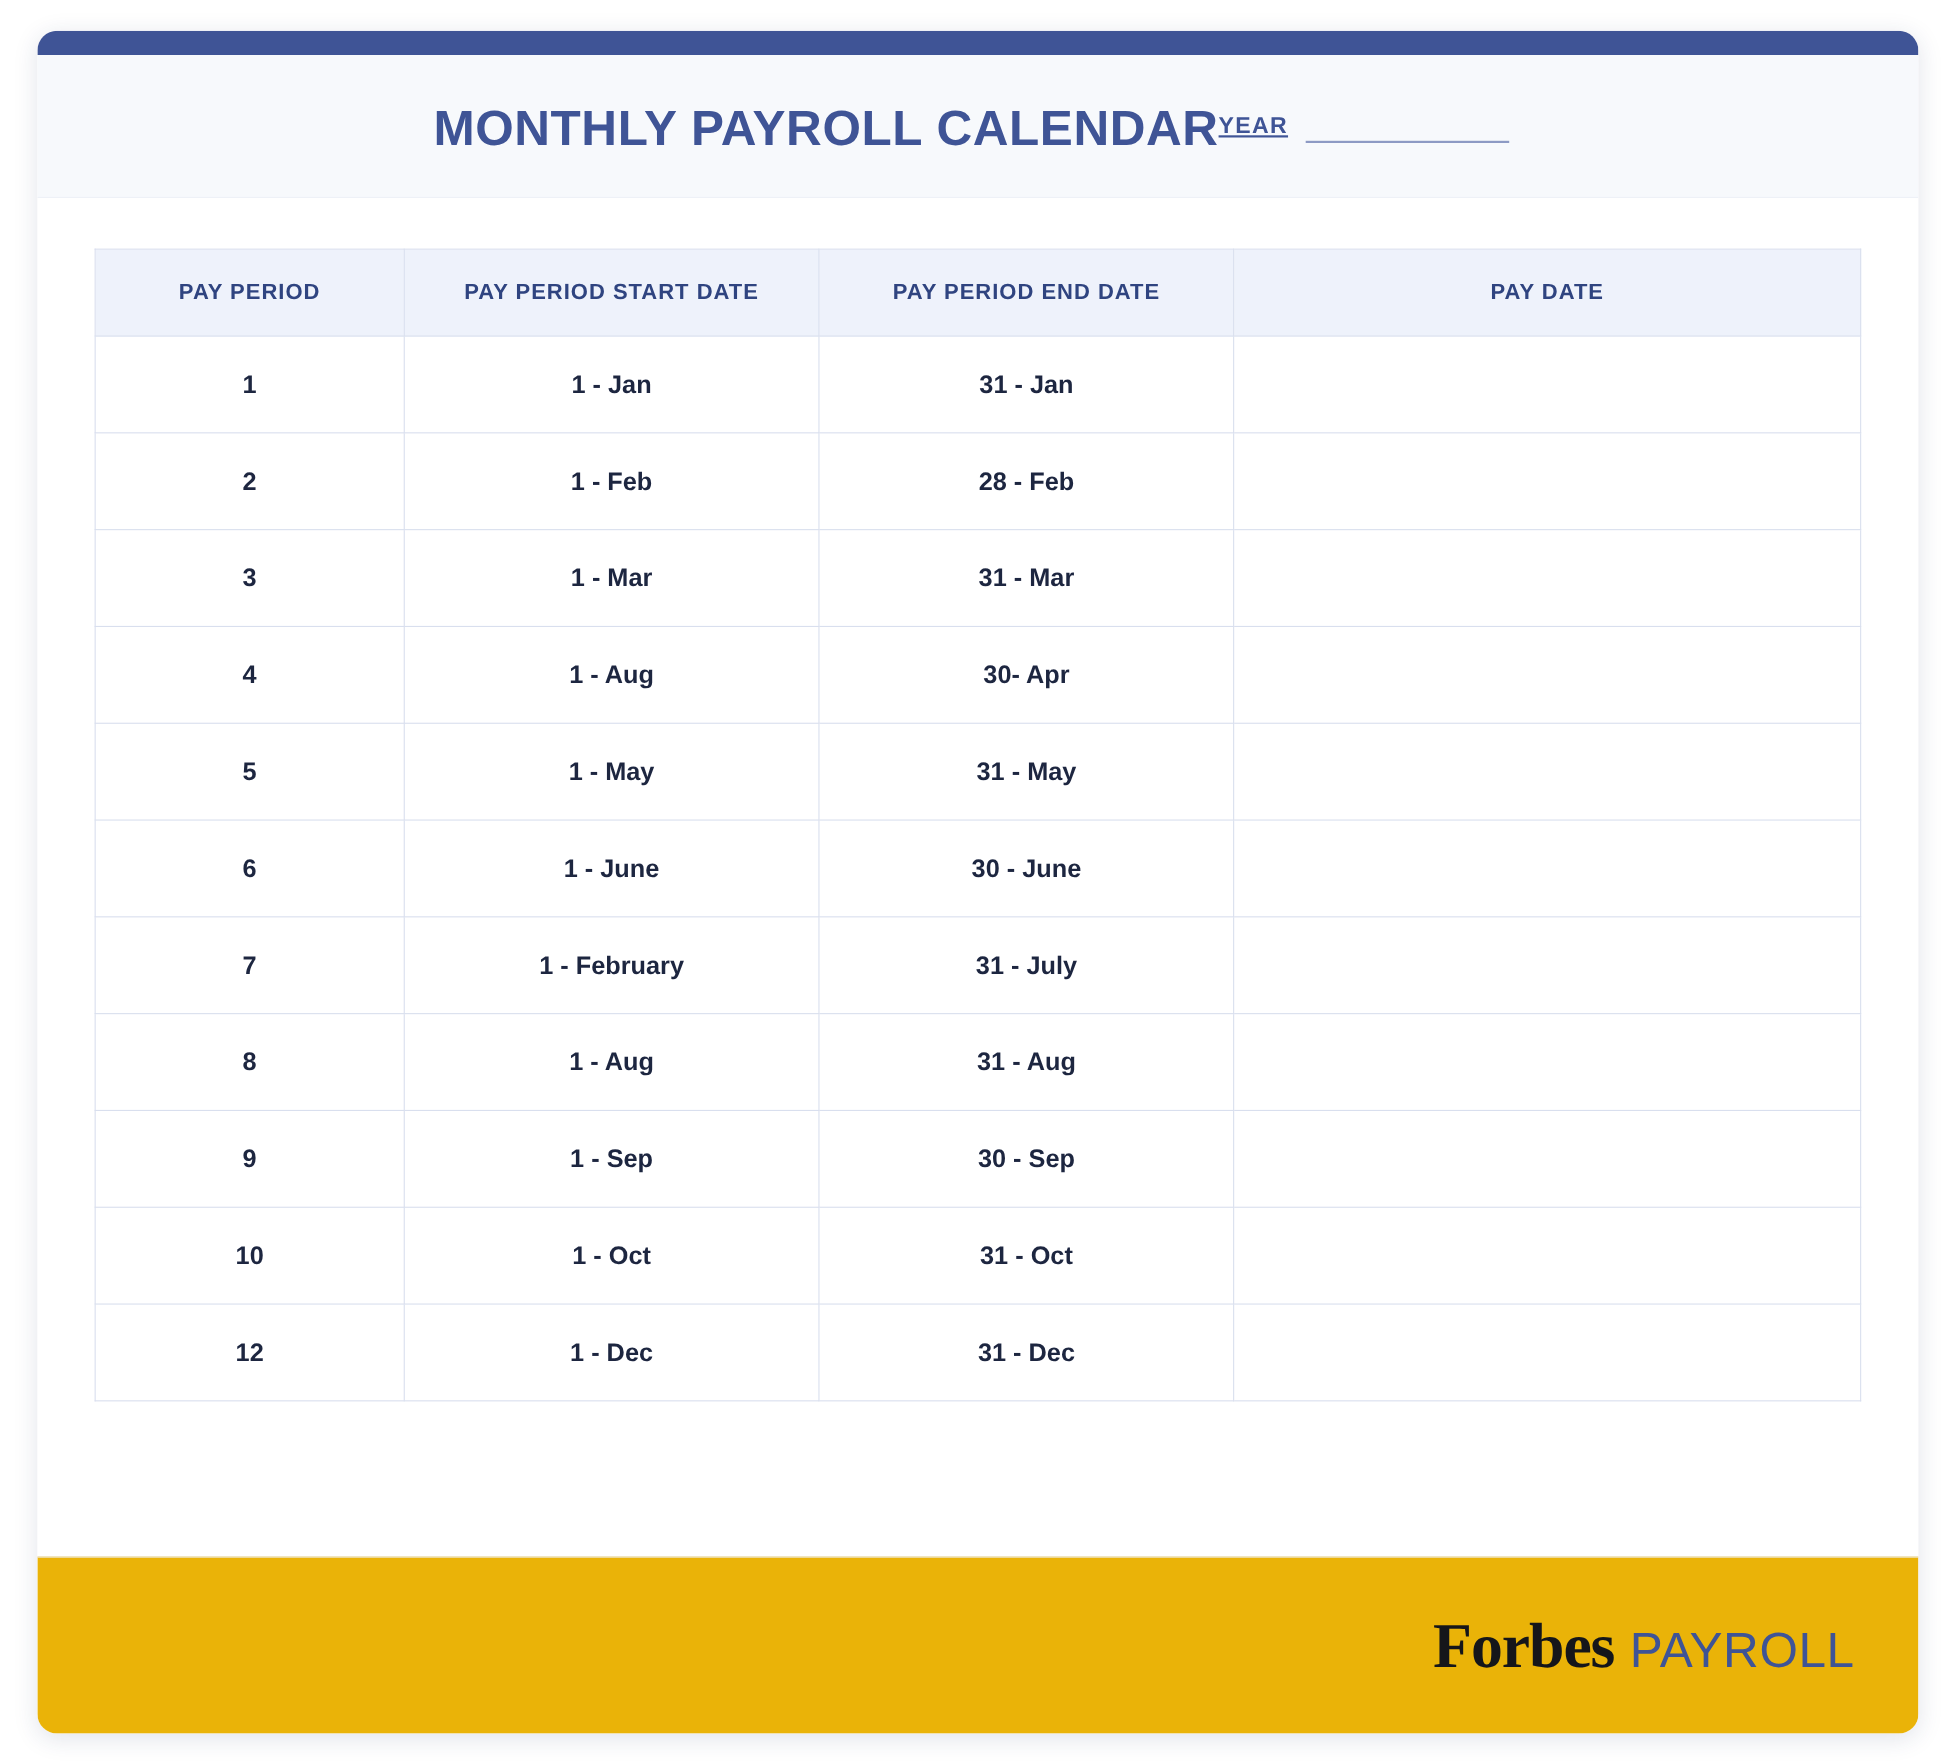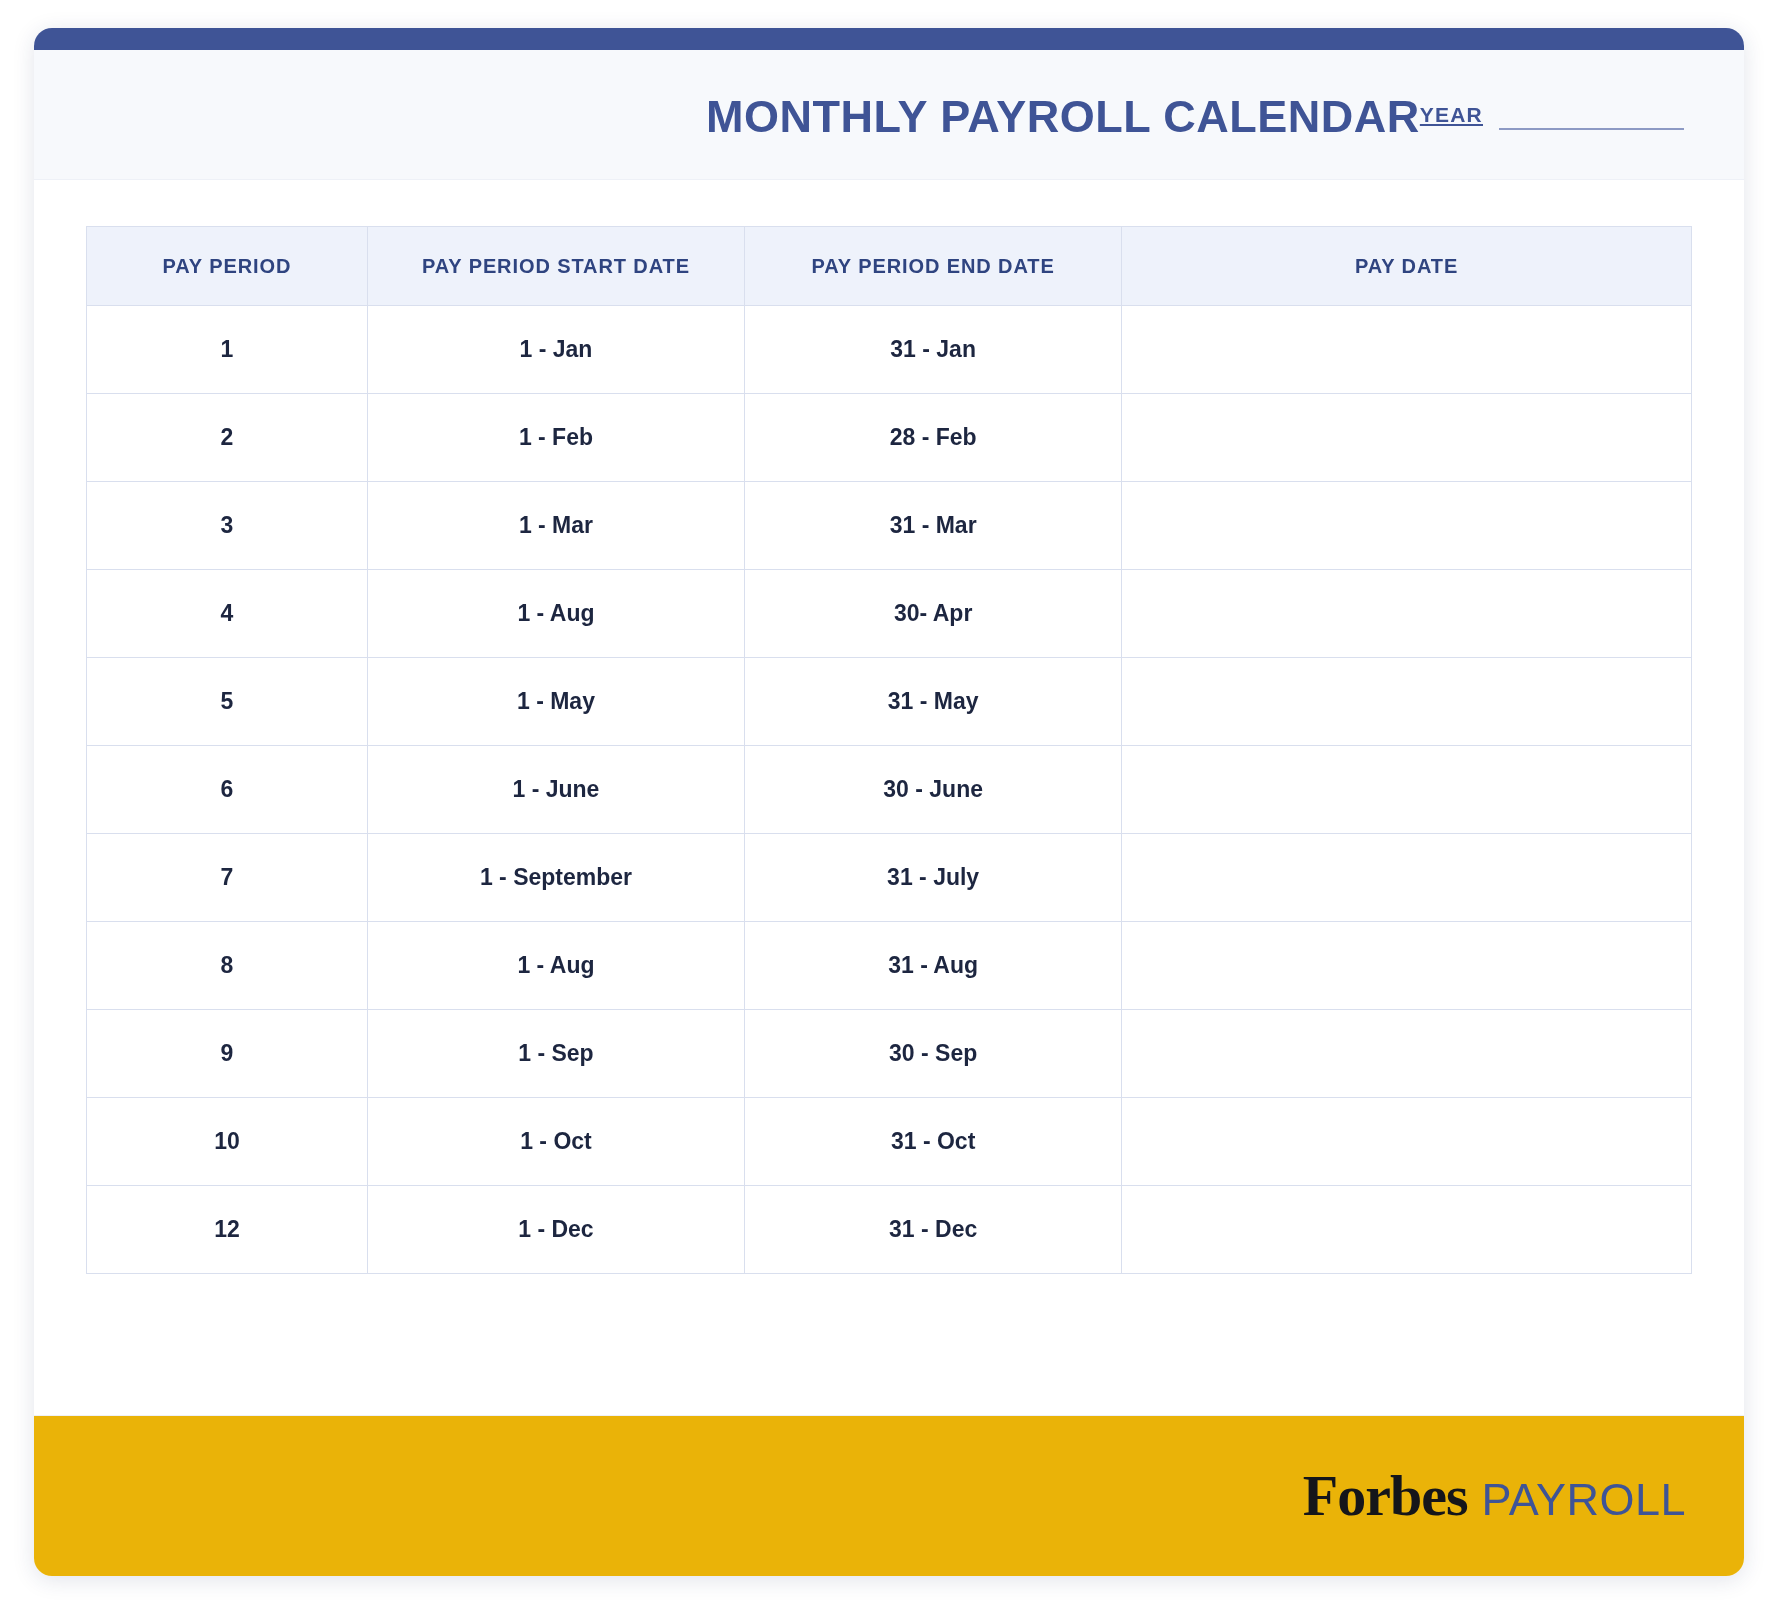--- a/index.html
+++ b/index.html
@@ -41,21 +41,21 @@
     width: 100%;
     flex: 0 0 22px;
   }
 
   .header {
     background: #f7f9fc;
     flex: 0 0 auto;
     padding: 44px 48px 40px 48px;
     display: flex;
     align-items: center;
-    justify-content: flex-end;
+    justify-content: center;
     border-bottom: 1px solid #eef1f7;
   }
 
   .title {
     font-size: 45px;
     font-weight: bold;
     letter-spacing: 0.5px;
     color: #3f5496;
     margin: 0;
     line-height: 1;
@@ -223,21 +223,21 @@
             <td class="paydate"></td>
           </tr>
           <tr>
             <td>6</td>
             <td>1 - June</td>
             <td>30 - June</td>
             <td class="paydate"></td>
           </tr>
           <tr>
             <td>7</td>
-            <td>1 - September</td>
+            <td>1 - February</td>
             <td>31 - July</td>
             <td class="paydate"></td>
           </tr>
           <tr>
             <td>8</td>
             <td>1 - Aug</td>
             <td>31 - Aug</td>
             <td class="paydate"></td>
           </tr>
           <tr>

